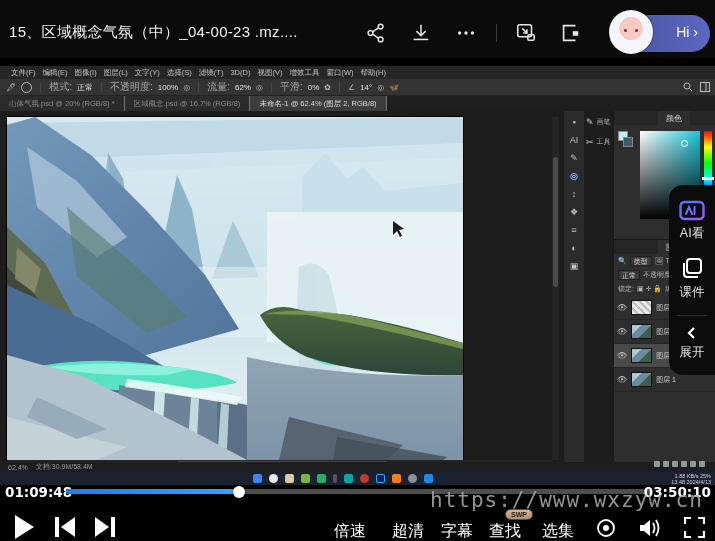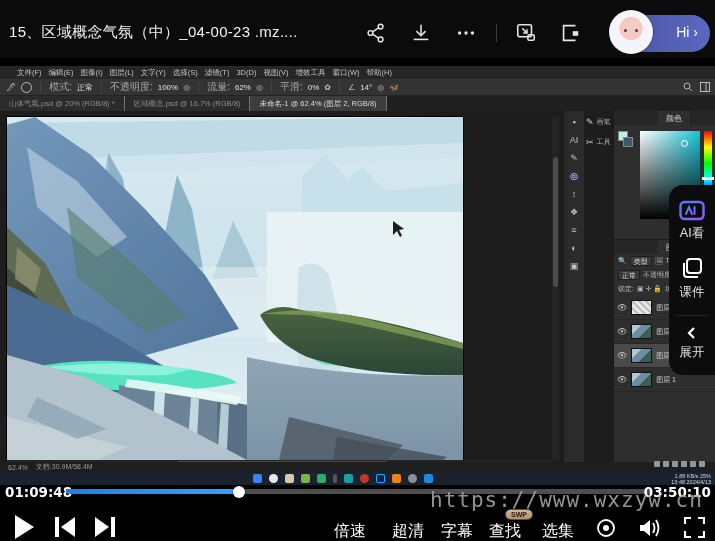--- a/index.html
+++ b/index.html
@@ -18,21 +18,21 @@
   .hi-avatar { position:absolute; left:-1px; top:-5px; width:44px; height:44px; border-radius:50%;
     background:radial-gradient(circle at 50% 42%, #f6c9c3 0 34%, #f3f5fb 35% 100%); box-shadow:0 0 0 1px rgba(0,0,0,.25); }
   .hi-avatar:before, .hi-avatar:after { content:""; position:absolute; width:3px; height:3px; border-radius:50%; background:#5a3b35; top:19px; }
   .hi-avatar:before { left:15px; } .hi-avatar:after { left:26px; }
   .hi-label { position:absolute; right:12px; top:9px; color:#fff; font-size:14px; }
 
   
   .video { position:absolute; left:0; top:58px; width:715px; height:427px; background:#060606; overflow:hidden; }
 
   
-  .ps-menubar { position:absolute; left:0; top:8px; width:715px; height:13px; background:#262626; display:flex; align-items:center; gap:7px; padding-left:17px; }
+  .ps-menubar { position:absolute; left:0; top:8px; width:715px; height:13px; background:#262626; display:flex; align-items:center; gap:7px; padding-left:11px; }
   .ps-menubar span { font-size:7.5px; color:#c4c4c4; white-space:nowrap; }
   .ps-winbtns { position:absolute; right:4px; top:10px; display:flex; gap:7px; }
   .ps-winbtns i { width:8px; height:8px; display:block; }
   .ps-options { position:absolute; left:0; top:21px; width:715px; height:17px; background:#333; border-bottom:1px solid #222; display:flex; align-items:center; gap:5px; padding-left:6px; }
   .ps-options .lbl { font-size:10px; color:#a8a8a8; } .ps-options .val { font-size:8px; color:#e0e0e0; }
   .opt-sep { width:1px; height:11px; background:#454545; margin:0 3px; }
   .brush-dot { width:11px; height:11px; border-radius:50%; border:1px solid #bbb; }
   .mini-ic { font-size:8px; color:#bdbdbd; }
   .opt-right { position:absolute; right:5px; top:24px; display:flex; gap:7px; }
   .ps-tabs { position:absolute; left:0; top:38px; width:715px; height:15px; background:#1f1f1f; display:flex; }

